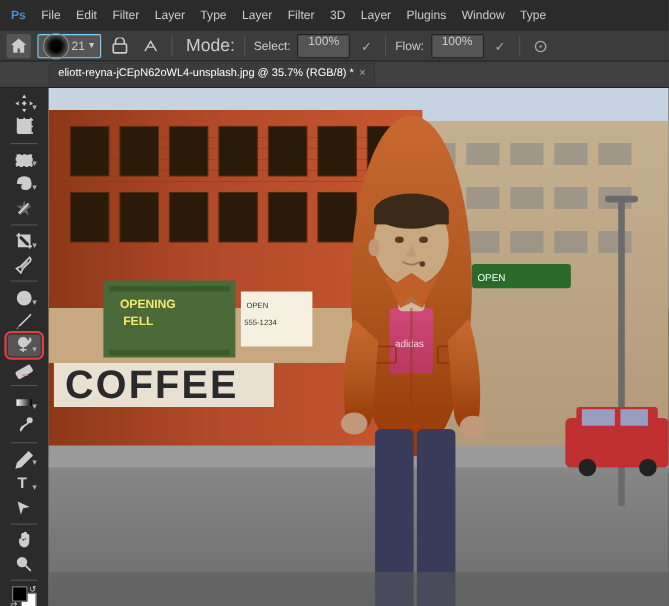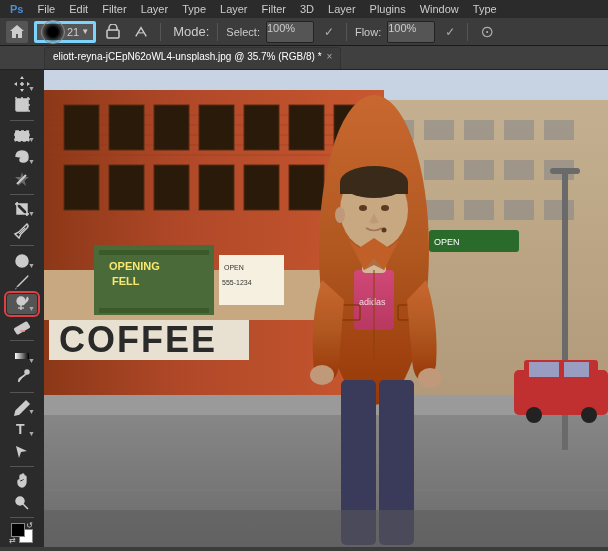--- a/index.html
+++ b/index.html
@@ -9,21 +9,21 @@
       font-family: Arial, sans-serif;
       font-size: 11px;
       background: #3c3c3c;
       overflow: hidden;
       user-select: none;
     }
 
     
     .menu-bar {
       background: #2b2b2b;
-      height: 18px;
+      height: 28px;
       display: flex;
       align-items: center;
       padding: 0 4px;
       gap: 2px;
     }
     .menu-item {
       color: #ccc;
       padding: 2px 6px;
       font-size: 11px;
       cursor: pointer;
@@ -45,37 +45,37 @@
       background: #555;
       border-radius: 2px;
       display: flex; align-items: center; justify-content: center;
       color: #ccc;
       font-size: 13px;
       cursor: pointer;
     }
     .brush-preset {
       display: flex; align-items: center; gap: 2px;
       background: #555;
-      border: 3px solid #7dd3fc;
+      border: 1px solid #7dd3fc;
       border-radius: 2px;
       padding: 1px 4px;
       cursor: pointer;
       color: #ccc;
       font-size: 11px;
       height: 22px;
     }
     .brush-preview {
       width: 24px; height: 24px;
       border-radius: 50%;
       background: radial-gradient(circle, #000 30%, transparent 70%);
       border: 1px solid #888;
     }
     .mode-label {
       color: #ccc;
-      font-size: 13px;
+      font-size: 16px;
       margin-left: 4px;
     }
     .mode-select {
       background: #555;
       border: 1px solid #222;
       color: #ccc;
       font-size: 11px;
       height: 22px;
       padding: 0 4px;
       cursor: pointer;
@@ -86,20 +86,21 @@
       color: #ccc;
       font-size: 11px;
     }
     .opacity-input, .flow-input {
       background: #555;
       border: 1px solid #222;
       color: #ccc;
       font-size: 11px;
       height: 22px;
       width: 48px;
+      text-align: center;
       border-radius: 2px;
       cursor: pointer;
     }
     .options-icon {
       width: 18px; height: 18px;
       background: transparent;
       display: flex; align-items: center; justify-content: center;
       color: #aaa;
       font-size: 12px;
     }

